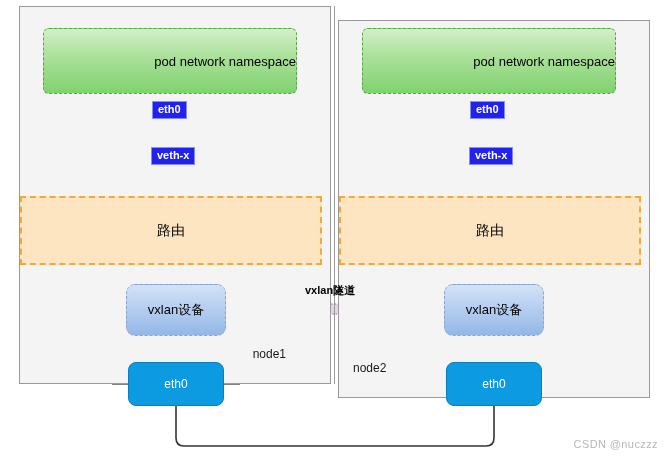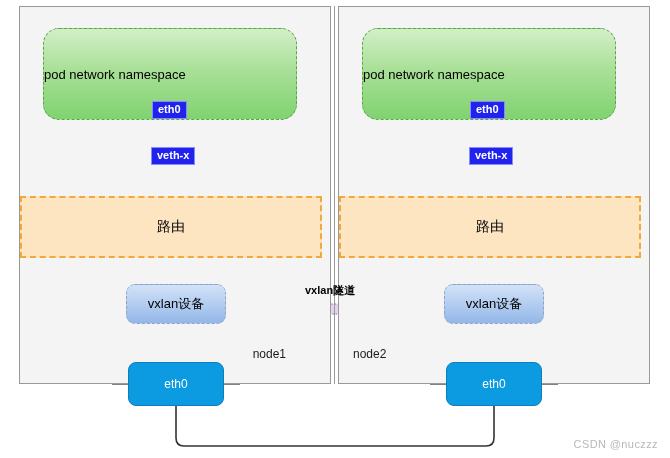--- a/index.html
+++ b/index.html
@@ -23,76 +23,76 @@
   }
 
   
   .node-panel {
     position: absolute;
     background: #f4f4f4;
     border: 1px solid #999999;
     box-sizing: border-box;
   }
   #panel-node1 { left: 19px;  top: 6px; width: 312px; height: 378px; }
-  #panel-node2 { left: 338px; top: 6px; width: 312px; height: 378px; text-align: right; }
+  #panel-node2 { left: 338px; top: 20px; width: 312px; height: 378px; text-align: right; }
 
   .node-label {
     position: absolute;
     bottom: 22px;
     font-size: 12px;
     font-weight: normal;
     color: #1a1a1a;
     white-space: nowrap;
   }
   #panel-node1 .node-label { right: 44px; }
   #panel-node2 .node-label { left: 14px; }
 
   
   .ns-box {
     position: absolute;
     width: 254px;
-    height: 92px;
+    height: 66px;
     top: 28px;
     border: 1px dashed #5aa54a;
-    border-radius: 16px;
+    border-radius: 6px;
     box-sizing: border-box;
     background: linear-gradient(180deg, #d3efc8 0%, #a9e098 45%, #80d270 100%);
     display: flex;
     align-items: center;
-    justify-content: flex-start;
+    justify-content: flex-end;
     font-size: 13px;
     color: #000000;
   }
   #ns-node1 { left: 43px; }
   #ns-node2 { left: 362px; }
 
   
   .route-box {
     position: absolute;
     top: 196px;
     width: 302px;
-    height: 62px;
+    height: 69px;
     border: 2px dashed #f0a93a;
     box-sizing: border-box;
     background: #fde5c2;
     display: flex;
     align-items: center;
     justify-content: center;
     font-size: 14px;
     color: #000000;
   }
   #route-node1 { left: 20px; }
   #route-node2 { left: 339px; }
 
   
   .vxlan-box {
     position: absolute;
     top: 284px;
     width: 100px;
-    height: 40px;
+    height: 52px;
     border: 1px dashed #8fa3c8;
     border-radius: 9px;
     box-sizing: border-box;
     background: linear-gradient(180deg, #d3e2f7 0%, #b3cdf0 50%, #93b7e8 100%);
     display: flex;
     align-items: center;
     justify-content: center;
     font-size: 13px;
     color: #000000;
   }

